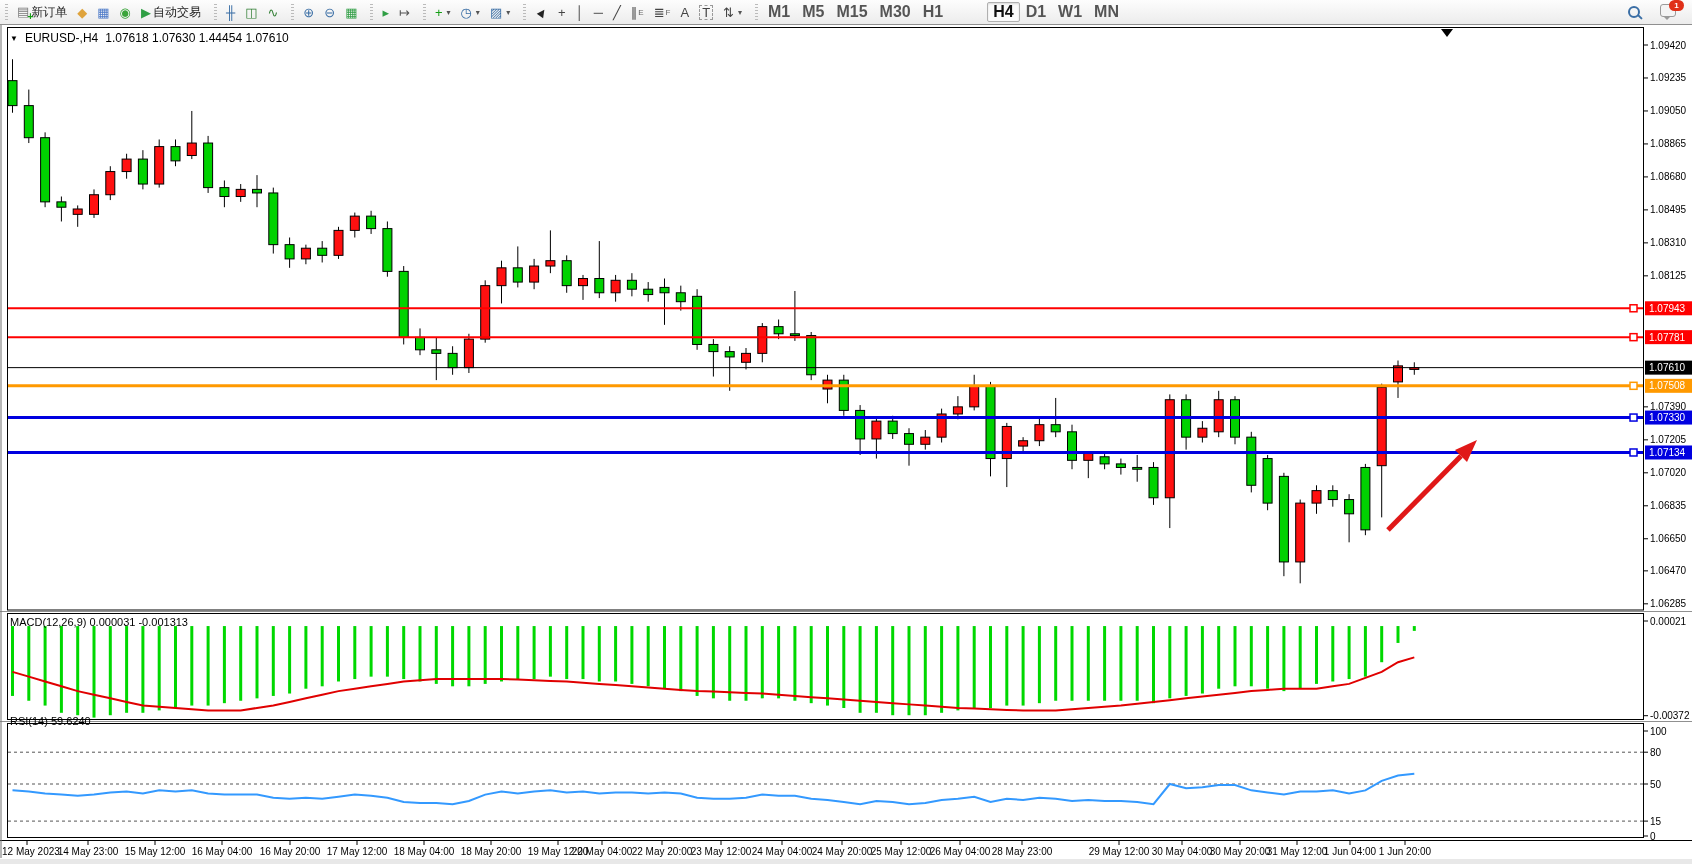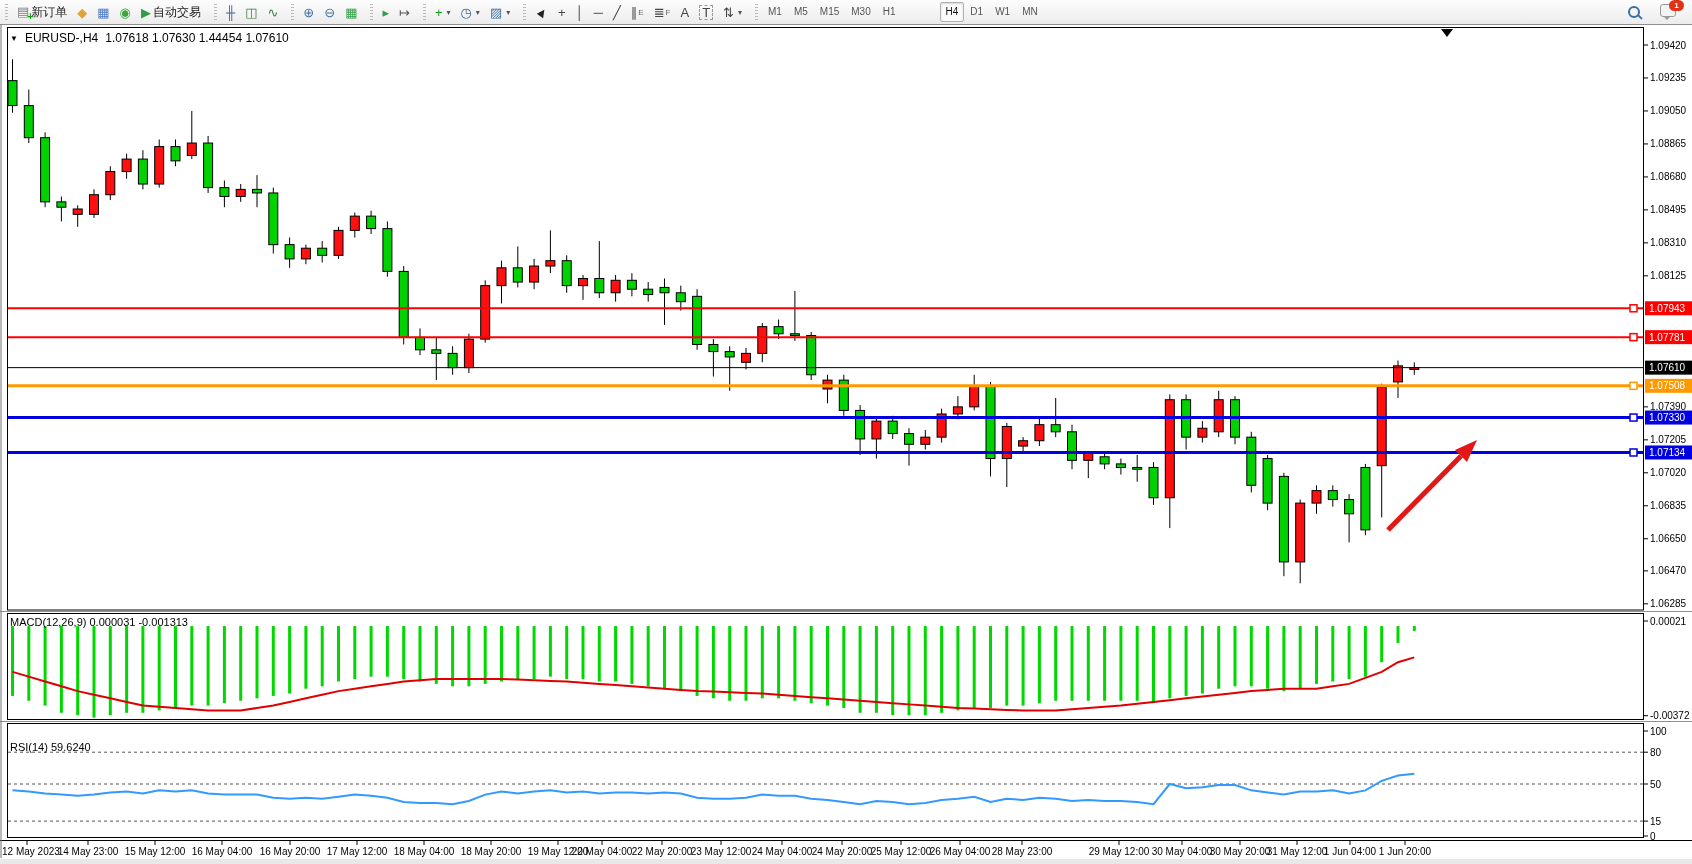--- a/index.html
+++ b/index.html
@@ -14,21 +14,21 @@
     background:repeating-linear-gradient(#bbb 0 1px,transparent 1px 3px);}
   .tb-btn{display:flex;align-items:flex-end;gap:2px;height:20px;padding:1px 4px;border:1px solid transparent;
     border-radius:2px;font-size:12px;color:#333;cursor:default;align-items:center;}
   .tb-btn .glyph{font-size:13px;line-height:13px;display:inline-block;}
   .tb-btn .sub{font-size:8px;color:#666;margin-left:-1px;}
   .tb-btn .caret{font-size:8px;color:#555;margin-left:2px;}
   .tb-btn .lbl{font-size:12px;color:#222;text-align:center;}
   .icon-stack{position:relative;display:inline-block;}
   .icon-plus{position:absolute;right:-4px;bottom:-3px;color:#149e14;font-weight:bold;font-size:10px;line-height:10px;}
   .boxed{border:1px dashed #999;padding:0 2px;font-size:10px;}
-  .tf-btn{font-size:10px;color:#555;padding:1px 5px;height:16px;line-height:16px;border:1px solid transparent;border-radius:2px;}
+  .tf-btn{font-size:16px;color:#555;padding:1px 5px;height:16px;line-height:16px;border:1px solid transparent;border-radius:2px;font-weight:bold;}
   .tf-active{background:#fbfbfb;border:1px solid #b0b0b0;box-shadow:inset 0 1px 2px #d8d8d8;color:#111;margin-left:38px;}
   .tb-right{margin-left:auto;display:flex;align-items:center;gap:10px;padding-right:8px;}
   .search-glass{width:8px;height:8px;border:2px solid #3a6ea5;border-radius:50%;position:relative;display:inline-block;}
   .search-glass::after{content:"";position:absolute;width:6px;height:2px;background:#3a6ea5;
     transform:rotate(45deg);right:-5px;bottom:-2px;border-radius:1px;}
   .chat-wrap{position:relative;display:inline-block;}
   .chat-bubble{width:14px;height:11px;border:1px solid #9a9a9a;border-radius:3px;background:#f4f4f4;display:inline-block;}
   .chat-bubble::after{content:"";position:absolute;left:3px;bottom:-4px;border:4px solid transparent;border-top-color:#9a9a9a;}
   .badge{position:absolute;top:-4px;right:-8px;min-width:11px;height:11px;border-radius:6px;background:#e03018;
     color:#fff;font-size:8px;font-weight:bold;text-align:center;line-height:11px;padding:0 2px;}
@@ -575,18 +575,18 @@
     <span>EURUSD-,H4</span>
     <span>1.07618 1.07630 1.44454 1.07610</span>
   </div>
 
   <div class="ind-label" style="top:616px">
     <span>MACD(12,26,9)</span>
     <span>0.000031</span>
     <span>-0.001313</span>
   </div>
 
-  <div class="ind-label" style="top:741px">
+  <div class="ind-label" style="top:715px">
     <span>RSI(14)</span>
     <span>59.6240</span>
   </div>
 
 </div>
 
 </body></html>

